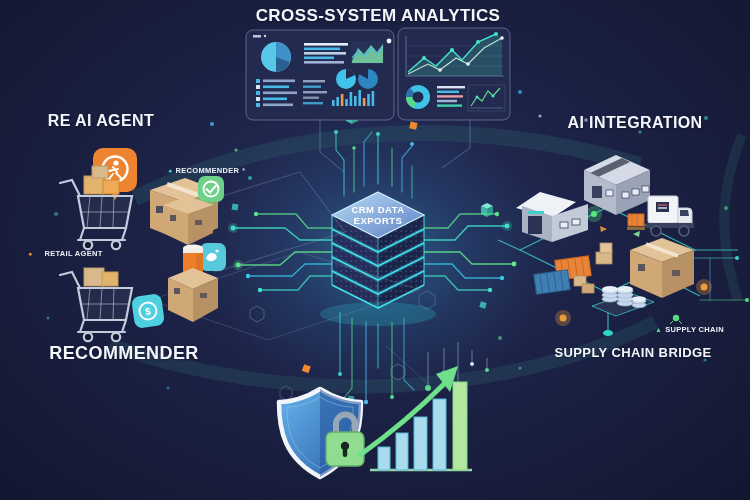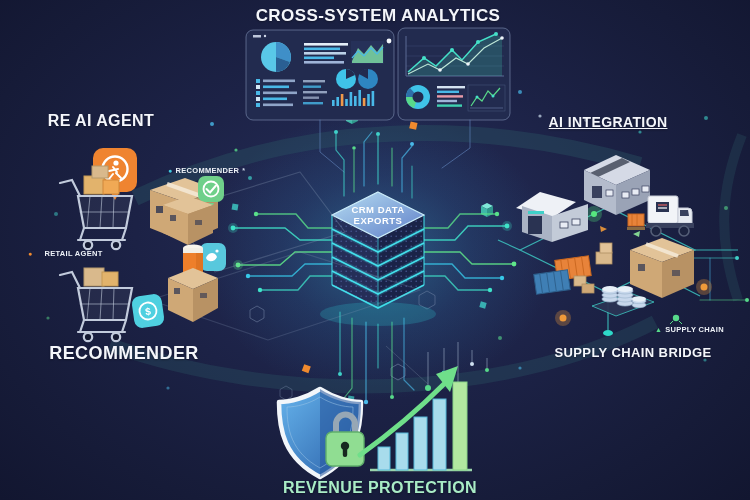--- a/index.html
+++ b/index.html
@@ -10,21 +10,21 @@
   }
   .stage svg{position:absolute;left:0;top:0;}
   .title{
     position:absolute;transform:translateX(-50%);
     color:#f4f6fb;font-weight:700;letter-spacing:.4px;white-space:nowrap;
     text-shadow:0 1px 2px rgba(0,0,0,.35);
     text-align:right;
   }
   .t-top{left:378px;top:6px;font-size:17px;}
   .t-left{left:101px;top:112px;font-size:16px;}
-  .t-right{left:608px;top:114px;font-size:14px;text-decoration:underline;}
+  .t-right{left:635px;top:114px;font-size:16px;}
   .t-bl{left:124px;top:343px;font-size:18px;}
   .t-br{left:633px;top:345px;font-size:13px;}
   .t-rev{left:380px;top:479px;font-size:16px;color:#a9ecc6;}
   .callout{
     position:absolute;display:flex;align-items:center;gap:3px;
     font-size:7.5px;font-weight:700;color:#eef2f8;letter-spacing:.3px;white-space:nowrap;
   }
   .marker{font-size:7px;line-height:1;}
   .m-teal{color:#3fc8dd;} .m-orange{color:#f08a2e;} .m-green{color:#57d98a;}
   .suffix{color:#cfd9ea;font-size:7px;}
@@ -526,21 +526,20 @@
       <polygon points="458,366 436,374 450,392" fill="#6fdf8a"></polygon>
     </g>
   </g>
 </svg>
 
 <div class="title t-top">CROSS-SYSTEM ANALYTICS</div>
 <div class="title t-left">RE AI AGENT</div>
 <div class="title t-right">AI INTEGRATION</div>
 <div class="title t-bl">RECOMMENDER</div>
 <div class="title t-br">SUPPLY CHAIN BRIDGE</div>
-<div class="title t-rev">REVENUE PROTECTION</div>
 
 <div class="callout" style="left:168px;top:166px;">
   <span class="marker m-teal">●</span>
   <span>RECOMMENDER</span>
   <span class="suffix">*</span>
 </div>
 
 <div class="callout" style="left:28px;top:249px;gap:12px;">
   <span class="marker m-orange">●</span>
   <span>RETAIL AGENT</span>

